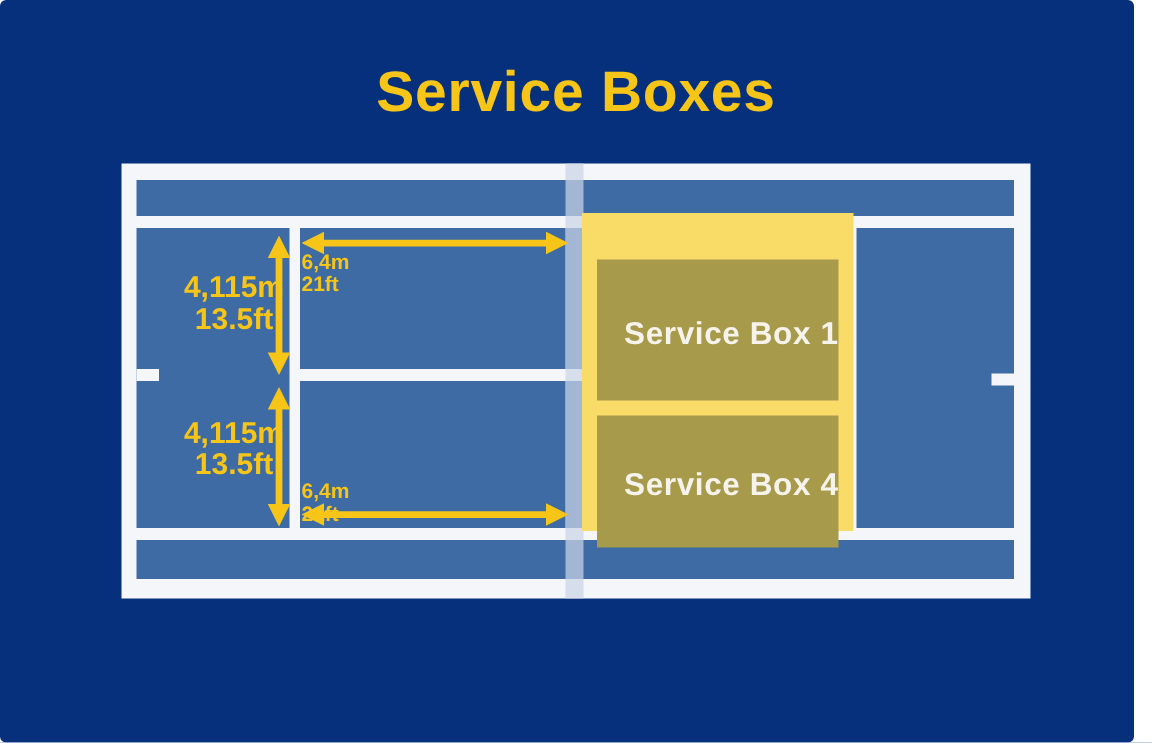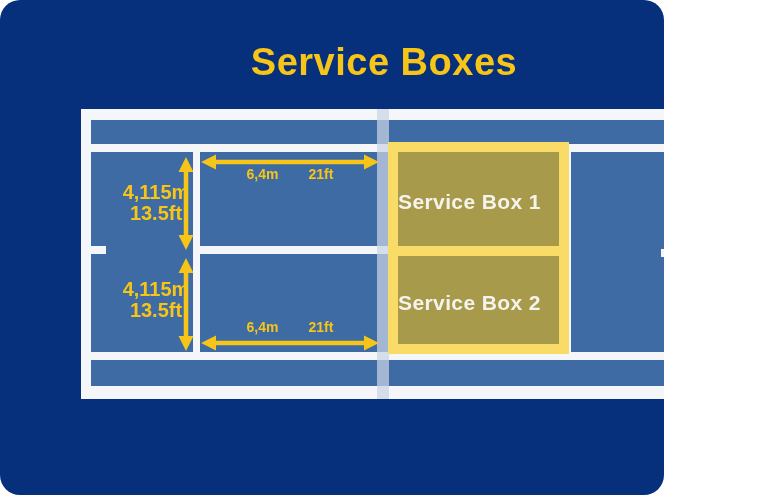--- a/index.html
+++ b/index.html
@@ -1,20 +1,20 @@
 <!DOCTYPE html>
 <html><head>
 <meta charset="utf-8">
 <style>
   html,body{margin:0;padding:0;background:#ffffff;}
   .canvas{
     position:relative;
-    width:664px;height:495px;
+    width:756px;height:495px;
     background:#07307c;
-    border-radius:20px;
+    border-radius:4px;
     overflow:hidden;
     font-family:"Liberation Sans","DejaVu Sans",sans-serif;
   }
   .title{
     position:absolute;left:0;top:40px;width:768px;
     text-align:center;
     font-size:38px;line-height:44px;font-weight:700;
     letter-spacing:.5px;
     color:#f6c518;
   }
@@ -32,36 +32,36 @@
   .svc-lb{left:119px;top:145px;width:177px;height:98px;}
   .svc-rt{left:296px;top:43px;width:185px;height:94px;}
   .svc-rb{left:296px;top:145px;width:185px;height:98px;}
   .backcourt-right{left:490px;top:43px;width:105px;height:200px;}
   .center-mark{background:#f5f6fa;width:15px;height:8px;}
   .mark-left{left:10px;top:137px;}
   .mark-right{left:580px;top:140px;}
   .net-band{left:296px;top:0;width:12px;height:290px;background:rgba(203,211,229,0.72);}
   
   .highlight{left:307px;top:33px;width:181px;height:212px;background:#f9db68;}
-  .hl-fill{background:#a79a4b;display:flex;align-items:center;justify-content:flex-start;}
+  .hl-fill{background:#a79a4b;display:flex;align-items:center;justify-content:flex-end;margin-top:21px;}
   .hl-fill-1{left:10px;top:10px;width:161px;height:94px;}
   .hl-fill-2{left:10px;top:114px;width:161px;height:88px;}
   .hl-label{
     position:static;
     color:#f6f3ed;font-size:21px;font-weight:700;letter-spacing:.4px;
     padding-top:6px;white-space:nowrap;
   }
   
   .dim{color:#f6c518;font-weight:700;}
   .dim-v{width:100px;text-align:center;font-size:20px;line-height:16px;}
   .dim-v span{position:static;display:block;}
   .dim-v span + span{margin-top:5px;}
   .dim-v-1{left:25px;top:75px;}
   .dim-v-2{left:25px;top:172px;}
-  .dim-h{width:178px;display:flex;justify-content:center;gap:30px;font-size:14px;line-height:15px;}
+  .dim-h{width:178px;display:flex;justify-content:center;font-size:14px;line-height:15px;flex-direction:column;}
   .dim-h span{position:static;}
   .dim-h-1{left:120px;top:58px;}
   .dim-h-2{left:120px;top:211px;}
   .arr{display:block;}
   .v-arrow-1{left:95px;top:48px;}
   .v-arrow-2{left:95px;top:149px;}
   .h-arrow-1{left:120px;top:44px;}
   .h-arrow-2{left:120px;top:225px;}
 </style>
 </head>
@@ -84,21 +84,21 @@
     <div class="center-mark mark-left"></div>
     <div class="center-mark mark-right"></div>
 
     <div class="net-band"></div>
 
     <div class="highlight">
       <div class="hl-fill hl-fill-1">
         <div class="hl-label">Service Box 1</div>
       </div>
       <div class="hl-fill hl-fill-2">
-        <div class="hl-label">Service Box 2</div>
+        <div class="hl-label">Service Box 4</div>
       </div>
     </div>
 
     <svg class="arr v-arrow-1" width="20" height="93" viewBox="0 0 20 93">
       <line x1="10" y1="12" x2="10" y2="81" stroke="#f6c518" stroke-width="4.5"></line>
       <polygon points="10,0 2.5,15 17.5,15" fill="#f6c518"></polygon>
       <polygon points="10,93 2.5,78 17.5,78" fill="#f6c518"></polygon>
     </svg>
     <svg class="arr v-arrow-2" width="20" height="93" viewBox="0 0 20 93">
       <line x1="10" y1="12" x2="10" y2="81" stroke="#f6c518" stroke-width="4.5"></line>

